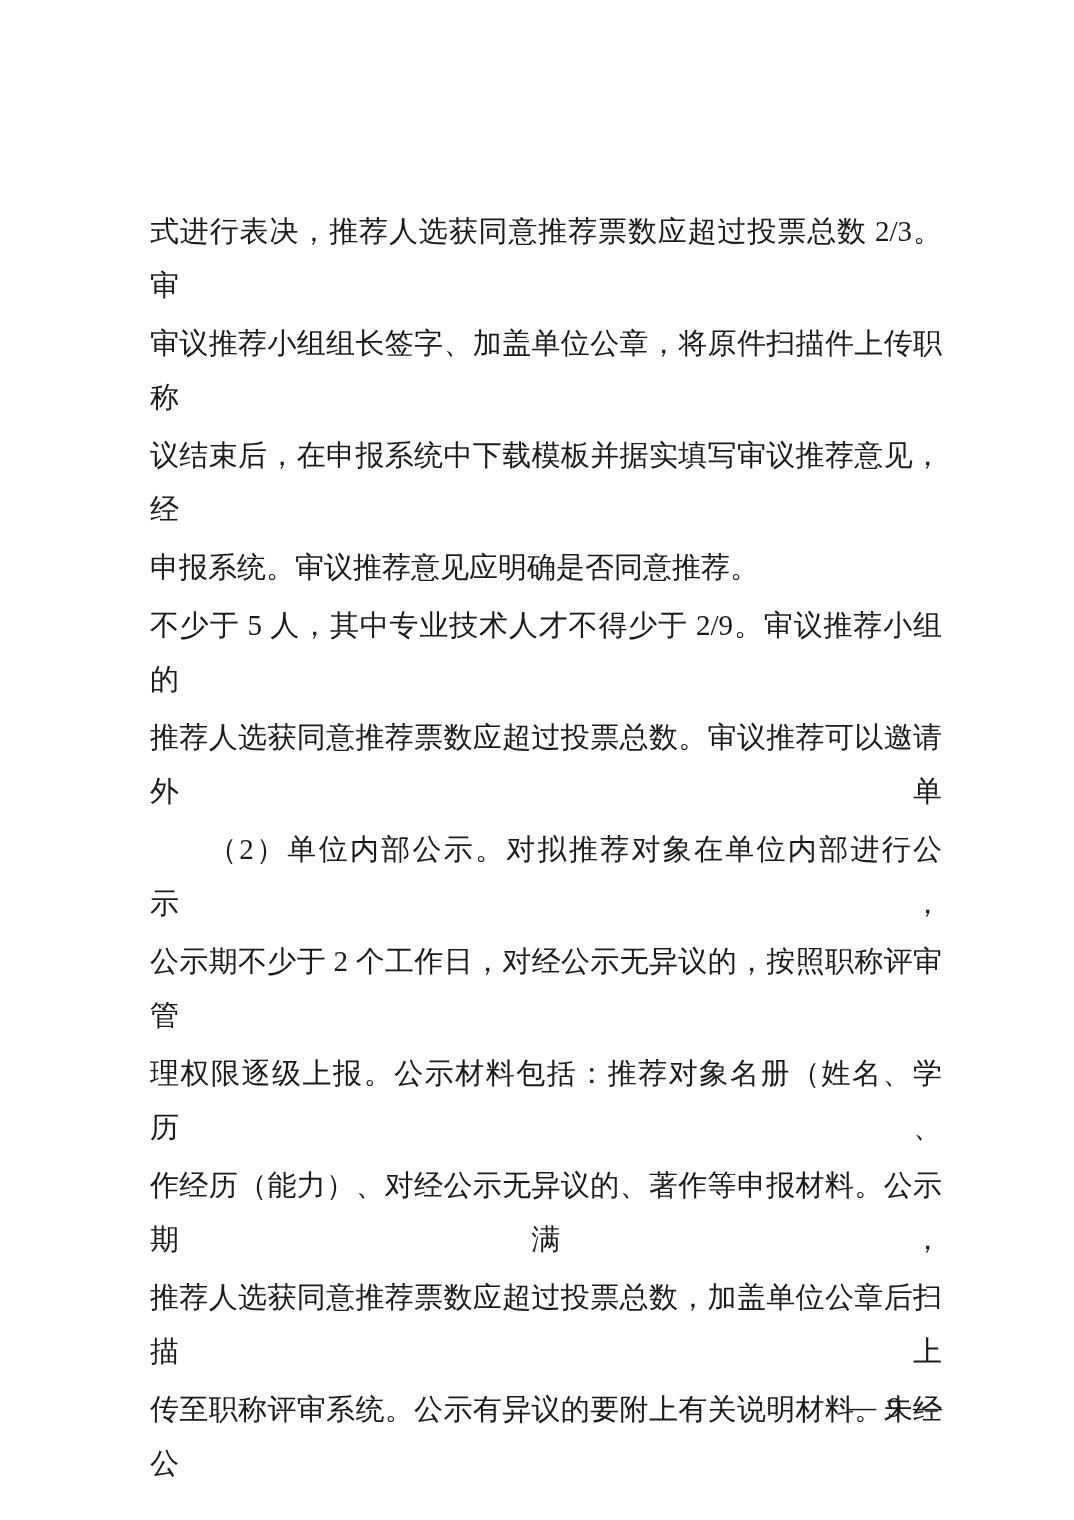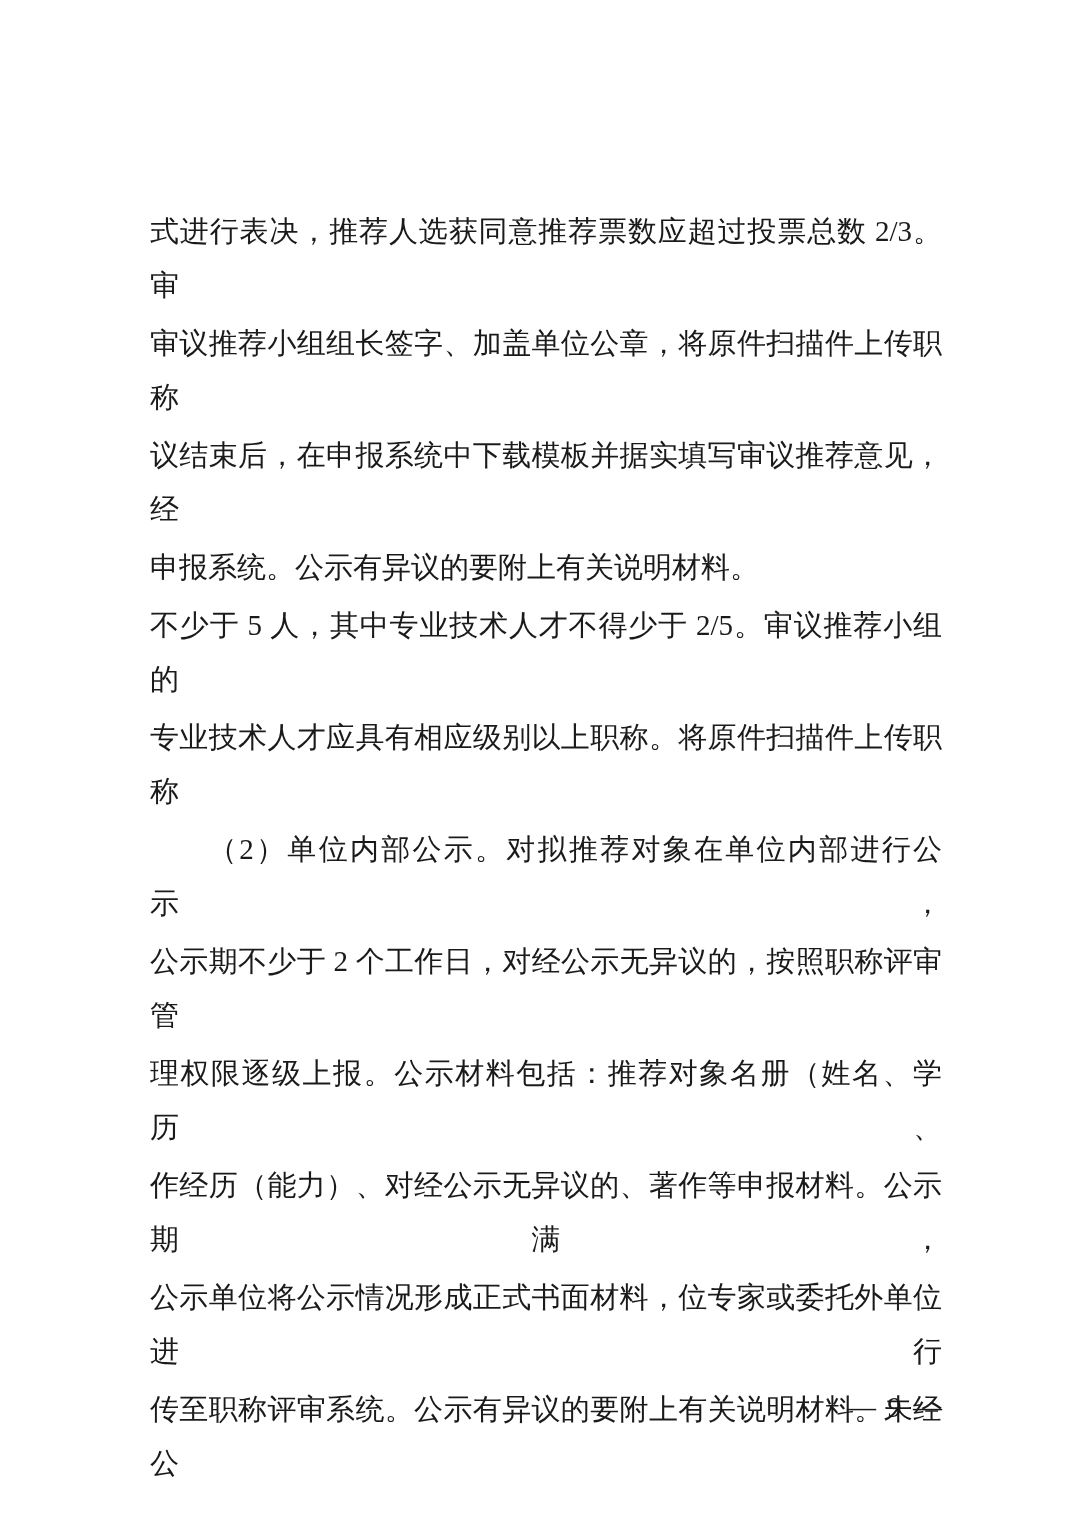--- a/index.html
+++ b/index.html
@@ -61,24 +61,24 @@
   }
 </style>
 </head>
 <body>
 
 <div class="page">
   <div class="text-block" style="color: rgb(26, 26, 26);">
       <div class="text-line">式进行表决，推荐人选获同意推荐票数应超过投票总数 2/3。审</div>
       <div class="text-line">审议推荐小组组长签字、加盖单位公章，将原件扫描件上传职称</div>
       <div class="text-line">议结束后，在申报系统中下载模板并据实填写审议推荐意见，经</div>
-      <div class="text-line para-last">申报系统。公示有异议的要附上有关说明材料。</div>
-      <div class="text-line">不少于 5 人，其中专业技术人才不得少于 2/5。审议推荐小组的</div>
-      <div class="text-line">专业技术人才应具有相应级别以上职称。将原件扫描件上传职称</div>
+      <div class="text-line para-last">申报系统。审议推荐意见应明确是否同意推荐。</div>
+      <div class="text-line">不少于 5 人，其中专业技术人才不得少于 2/9。审议推荐小组的</div>
+      <div class="text-line">推荐人选获同意推荐票数应超过投票总数。审议推荐可以邀请外单</div>
       <div class="text-line para-first-indent">（2）单位内部公示。对拟推荐对象在单位内部进行公示，</div>
       <div class="text-line">公示期不少于 2 个工作日，对经公示无异议的，按照职称评审管</div>
       <div class="text-line">理权限逐级上报。公示材料包括：推荐对象名册（姓名、学历、</div>
       <div class="text-line">作经历（能力）、对经公示无异议的、著作等申报材料。公示期满，</div>
-      <div class="text-line">公示单位将公示情况形成正式书面材料，位专家或委托外单位进行</div>
+      <div class="text-line">推荐人选获同意推荐票数应超过投票总数，加盖单位公章后扫描上</div>
       <div class="text-line">传至职称评审系统。公示有异议的要附上有关说明材料。未经公</div>
     </div>
   <div class="page-footer">— 9 —</div>
 </div>
 
 </body></html>

